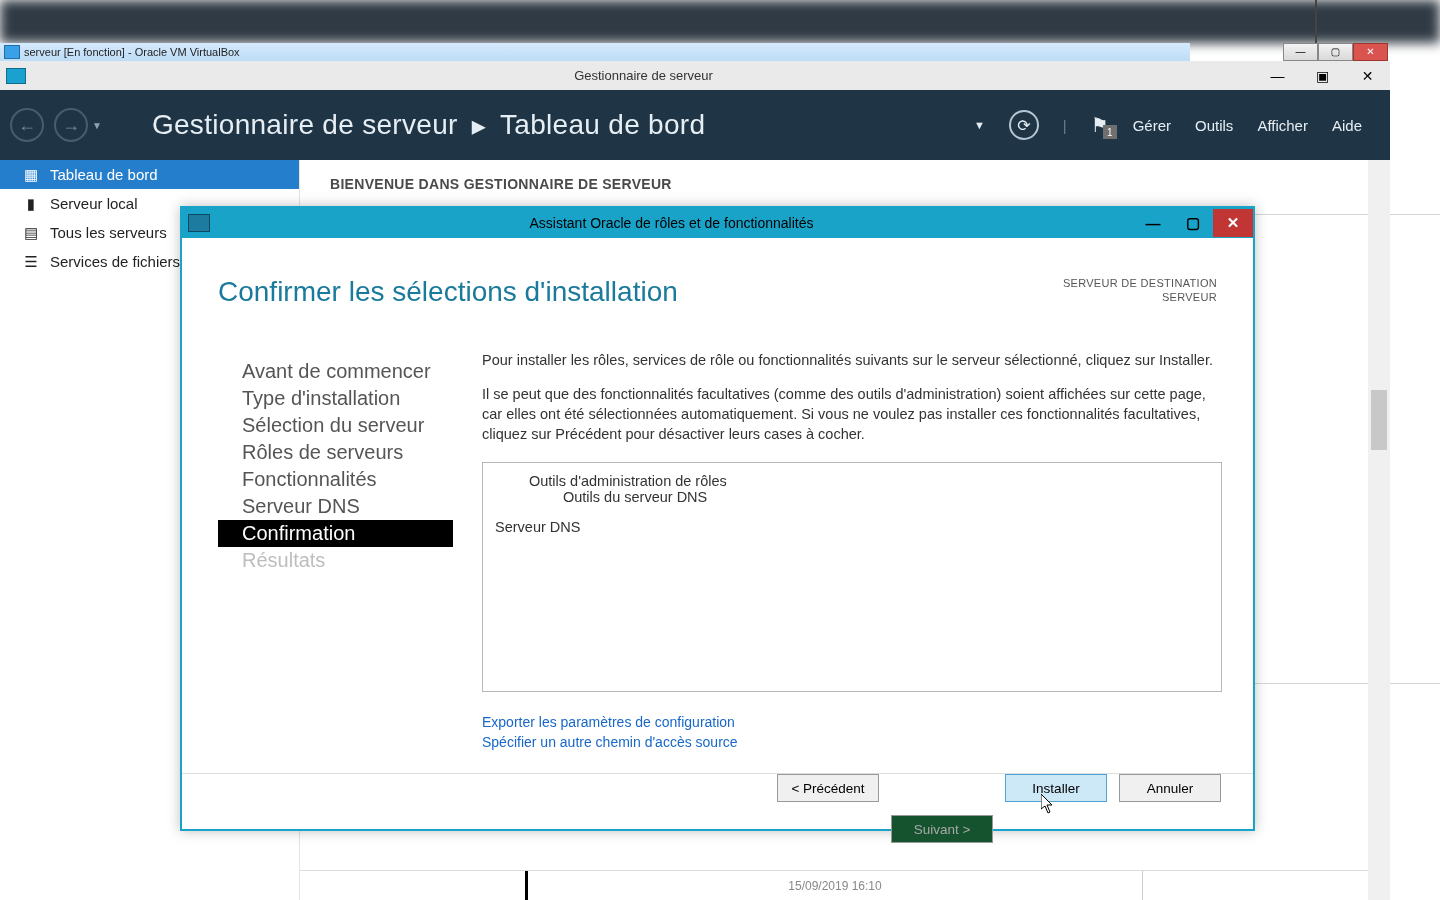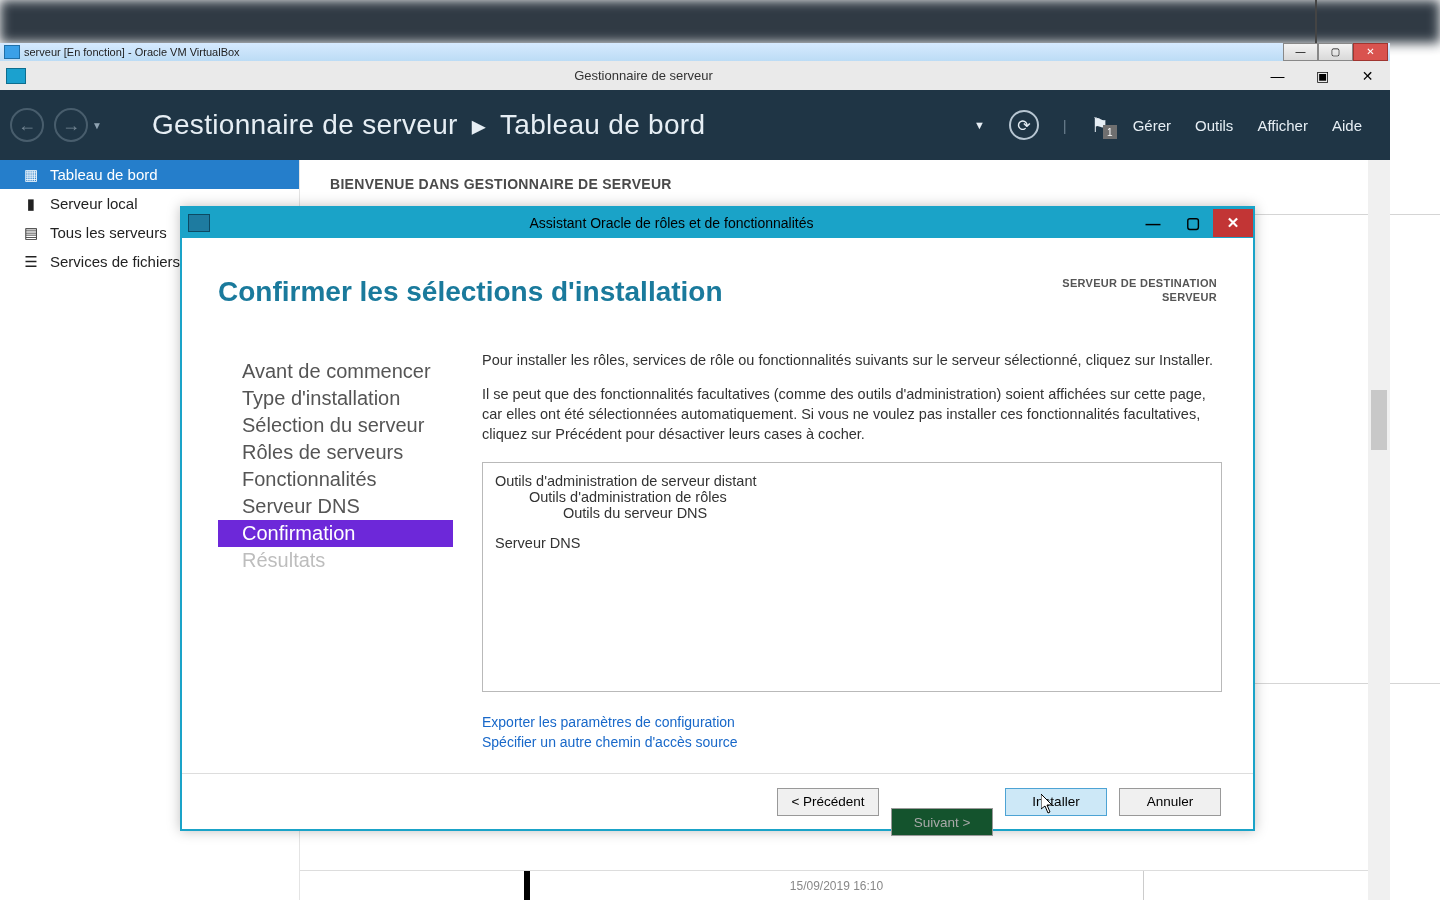--- a/index.html
+++ b/index.html
@@ -3,21 +3,21 @@
 <meta charset="utf-8">
 <style>
   * { box-sizing: border-box; margin: 0; padding: 0; font-family: "Segoe UI", Tahoma, sans-serif; }
   html, body { width: 1440px; height: 900px; overflow: hidden; background: #fff; }
 
   
   .host-top { position: absolute; left:0; top:0; width:1440px; height:43px; background:#1a2530; filter: blur(6px); opacity:.9; }
   .host-vline { position:absolute; top:0; left:1315px; width:2px; height:43px; background:#444; }
 
   
-  .vb-titlebar { position:absolute; left:0; top:43px; width:1390px; height:18px; background:linear-gradient(#d6eaff,#bcdcf5); display:flex; align-items:center; font-size:11px; color:#222; }
+  .vb-titlebar { position:absolute; left:0; top:43px; width:1190px; height:18px; background:linear-gradient(#d6eaff,#bcdcf5); display:flex; align-items:center; font-size:11px; color:#222; }
   .vb-icon { width:16px; height:14px; margin:0 4px; background:#3aa0e8; border:1px solid #1f6fa8; }
   .vb-ctrl { position:absolute; top:43px; height:18px; display:flex; }
   .vb-ctrl button { width:35px; height:18px; border:1px solid #888; background:linear-gradient(#f3f3f3,#d9d9d9); font-size:10px; line-height:12px; display:flex; align-items:center; justify-content:center; cursor:pointer; }
   .vb-ctrl .close { background:#d9534f; border-color:#a03530; color:#fff; }
 
   
   .sm-titlebar { position:absolute; left:0; top:61px; width:1390px; height:29px; background:#eaeaea; display:flex; align-items:center; }
   .sm-titlebar .sm-icon { width:20px; height:16px; margin:0 6px; background:#1ba1cf; border:1px solid #0d6e8f; }
   .sm-title { flex:1; text-align:center; font-size:13px; color:#333; }
   .sm-ctrl { display:flex; }
@@ -51,52 +51,52 @@
   
   .wiz { position:absolute; left:180px; top:206px; width:1075px; height:625px; border:2px solid #1aa3c8; background:#fff; box-shadow:0 0 12px rgba(0,0,0,.25); }
   .wiz-titlebar { height:30px; background:#1aa3c8; display:flex; align-items:center; }
   .wiz-titlebar .wicon { width:22px; height:18px; margin-left:6px; background:#1e7ba0; border:1px solid #0c4a63; }
   .wiz-titlebar .wtitle { flex:1; text-align:center; font-size:14px; color:#000; }
   .wiz-titlebar .wctrl { display:flex; }
   .wiz-titlebar .wctrl button { width:40px; height:28px; border:none; background:#1aa3c8; font-size:15px; font-weight:700; cursor:pointer; display:flex; align-items:center; justify-content:center; }
   .wiz-titlebar .wctrl .close { background:#c23535; color:#fff; }
 
   .wiz-body { position:relative; height:calc(100% - 30px); }
-  .wiz-header { padding:38px 36px 10px 36px; font-size:28px; font-weight:700; color:#1a7a9c; display:flex; justify-content:space-between; align-items:flex-start; }
+  .wiz-header { padding:38px 36px 10px 36px; font-size:28px; font-weight:400; color:#1a7a9c; display:flex; justify-content:space-between; align-items:flex-start; }
   .wiz-dest { text-align:right; font-size:11px; color:#555; letter-spacing:.3px; line-height:14px; }
 
   .wiz-nav { position:absolute; left:36px; top:120px; width:235px; }
   .wiz-nav .step { height:27px; display:flex; align-items:center; padding-left:24px; font-size:20px; color:#555; cursor:pointer; }
-  .wiz-nav .step.sel { background:#6d28d9; color:#fff; }
+  .wiz-nav .step.sel { background:#000000; color:#fff; }
   .wiz-nav .step.dis { color:#bdbdbd; cursor:default; }
 
   .wiz-content { position:absolute; left:300px; top:112px; width:740px; }
   .wiz-para { font-size:14.5px; color:#333; line-height:20px; margin-bottom:14px; }
   .wiz-check { display:flex; align-items:center; gap:10px; font-size:14.5px; color:#333; margin:10px 0 6px 0; }
   .wiz-check input { width:16px; height:16px; }
   .wiz-list { margin-top:18px; border:1px solid #b9b9b9; height:230px; padding:10px 12px; font-size:14.5px; color:#333; overflow:auto; }
   .wiz-list .lvl1 { margin-left:0; }
   .wiz-list .lvl2 { margin-left:34px; }
   .wiz-list .lvl3 { margin-left:68px; }
   .wiz-list .gap { height:14px; }
   .wiz-links { margin-top:20px; font-size:14px; }
   .wiz-links a { color:#1868c9; text-decoration:none; display:block; line-height:20px; cursor:pointer; }
 
-  .wiz-footer { position:absolute; left:0; bottom:0; width:100%; height:56px; border-top:1px solid #ddd; display:flex; align-items:center; justify-content:flex-end; gap:12px; padding-right:32px; }
+  .wiz-footer { position:absolute; left:0; bottom:0; width:100%; height:56px; border-top:1px solid #ddd; display:flex; justify-content:flex-end; gap:12px; padding-right:32px; }
   .wiz-footer button { min-width:102px; height:28px; font-size:13.5px; border:1px solid #999; background:#f0f0f0; cursor:pointer; }
   .wiz-footer button.primary { background:#cde8f7; border-color:#4da3d4; }
   .wiz-footer button:disabled { color:#a9a9a9; background:#14532d; cursor:default;margin-top:41px; }
 
   
   .cursor { position:absolute; left:1041px; top:794px; width:14px; height:20px; pointer-events:none; }
   .cursor svg { width:14px; height:20px; }
 
   
   .taskbar { position:absolute; left:300px; bottom:0; width:1068px; height:30px; background:#fff; border-top:1px solid #ddd; display:flex; align-items:center; justify-content:center; color:#888; font-size:12px; }
-  .taskbar .seg { border-left:6px solid #000000; border-right:1px solid #ccc; padding:0 260px; height:100%; display:flex; align-items:center; }
+  .taskbar .seg { border-left:3px solid #000000; border-right:1px solid #ccc; padding:0 260px; height:100%; display:flex; align-items:center; }
 </style>
 </head>
 <body>
 
 <div class="host-top"></div>
 <div class="host-vline"></div>
 
 <div class="vb-titlebar">
   <div class="vb-icon"></div>
   <span>serveur [En fonction] - Oracle VM VirtualBox</span>
@@ -203,21 +203,20 @@
       <div class="step">Fonctionnalités</div>
       <div class="step">Serveur DNS</div>
       <div class="step sel">Confirmation</div>
       <div class="step dis">Résultats</div>
     </div>
 
     <div class="wiz-content">
       <div class="wiz-para">Pour installer les rôles, services de rôle ou fonctionnalités suivants sur le serveur sélectionné, cliquez sur Installer.</div>
       <div class="wiz-para">Il se peut que des fonctionnalités facultatives (comme des outils d'administration) soient affichées sur cette page, car elles ont été sélectionnées automatiquement. Si vous ne voulez pas installer ces fonctionnalités facultatives, cliquez sur Précédent pour désactiver leurs cases à cocher.</div>
       <div class="wiz-list">
-        <div class="lvl1">Outils d'administration de serveur distant</div>
         <div class="lvl2">Outils d'administration de rôles</div>
         <div class="lvl3">Outils du serveur DNS</div>
         <div class="gap"></div>
         <div class="lvl1">Serveur DNS</div>
       </div>
       <div class="wiz-links">
         <a>Exporter les paramètres de configuration</a>
         <a>Spécifier un autre chemin d'accès source</a>
       </div>
     </div>

